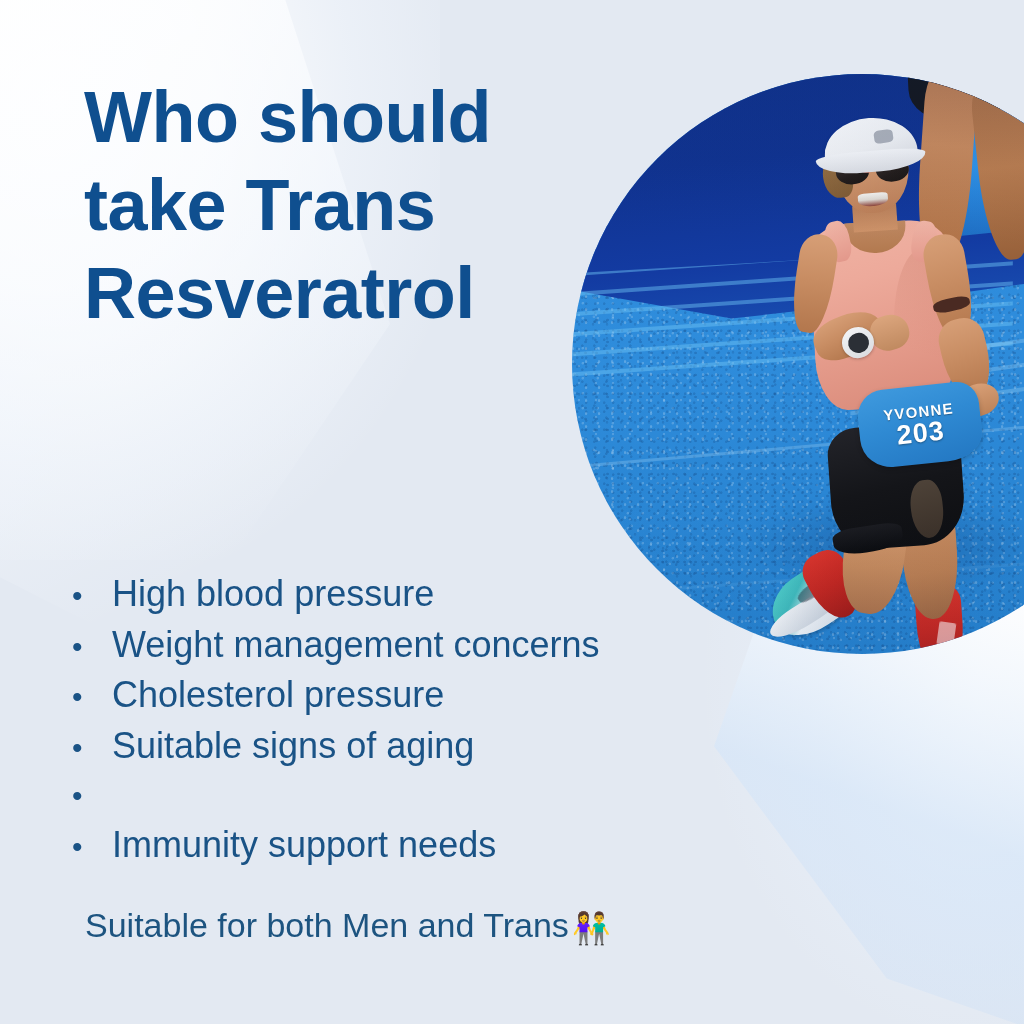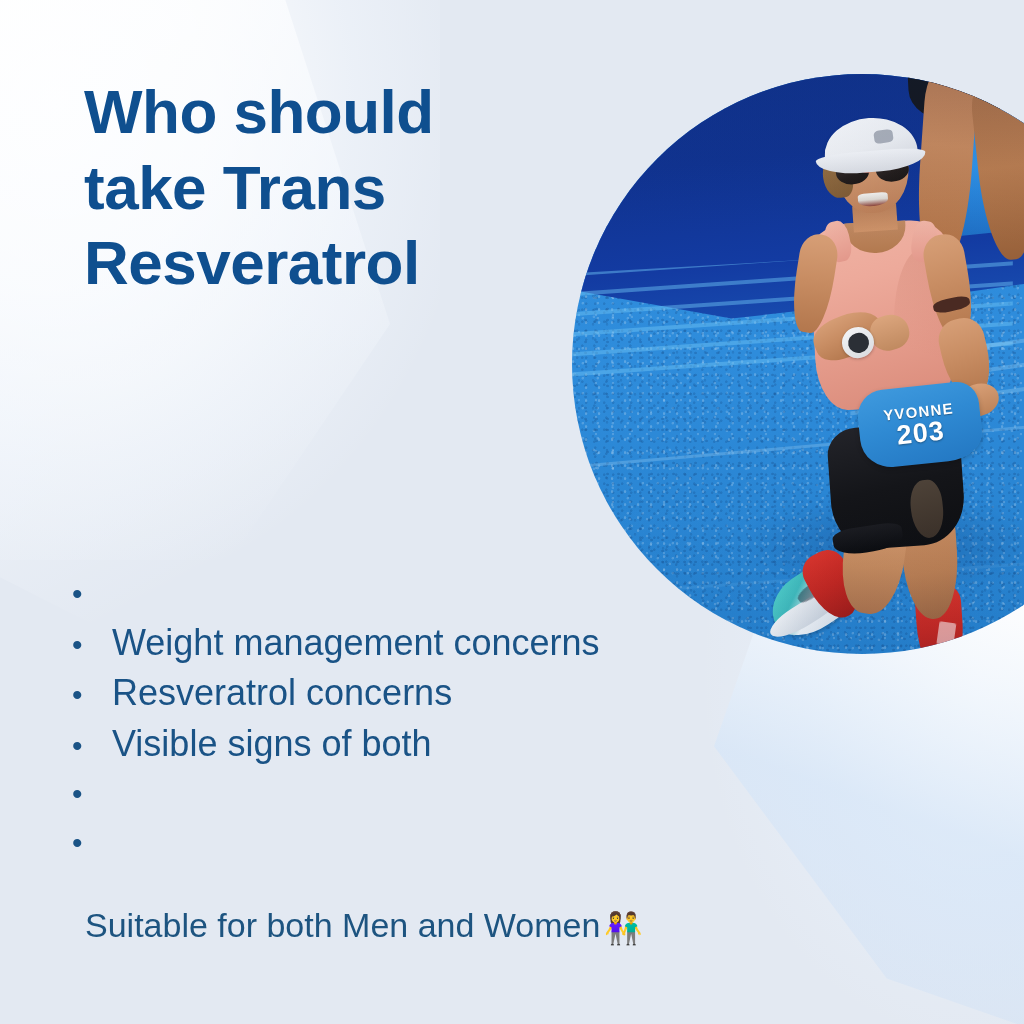--- a/index.html
+++ b/index.html
@@ -53,21 +53,21 @@
     background: radial-gradient(ellipse at 62% 30%, rgba(255,255,255,0.85) 0%, rgba(236,244,253,0.40) 42%, rgba(227,233,242,0) 72%);
     pointer-events: none;
   }
 
   
   .headline {
     position: absolute;
     left: 84px;
     top: 74px;
     width: 470px;
-    font-size: 62px;
+    font-size: 72px;
     line-height: 1.22;
     font-weight: 700;
     letter-spacing: -0.5px;
     color: #0f4f8f;
     white-space: pre-line;
   }
 
   
   .intro {
     position: absolute;
@@ -586,43 +586,45 @@
   <div class="bg-wedge-left"></div>
   <div class="bg-sheen-right"></div>
   <div class="bg-wedge-right"></div>
 
   <div class="headline">Who should take Trans Resveratrol</div>
 
 
   <ul class="bullets">
     <li>
       <span class="dot">•</span>
+      <span>High blood pressure</span>
     </li>
     <li>
       <span class="dot">•</span>
       <span>Weight management concerns</span>
     </li>
     <li>
       <span class="dot">•</span>
-      <span>Resveratrol concerns</span>
+      <span>Cholesterol pressure</span>
     </li>
     <li>
       <span class="dot">•</span>
-      <span>Visible signs of both</span>
+      <span>Suitable signs of aging</span>
     </li>
     <li>
       <span class="dot">•</span>
     </li>
     <li>
       <span class="dot">•</span>
+      <span>Immunity support needs</span>
     </li>
   </ul>
 
   <div class="footer-note">
-    <span>Suitable for both Men and Women</span><span class="emoji">👫</span>
+    <span>Suitable for both Men and Trans</span><span class="emoji">👫</span>
   </div>
 
   <div class="photo-circle">
     <div class="photo-inner">
 
       <div class="track-light"></div>
       <div class="track-grain"></div>
       <div class="track-dark"></div>
       <div class="track-streaks"></div>
       <div class="track-streaks2"></div>

